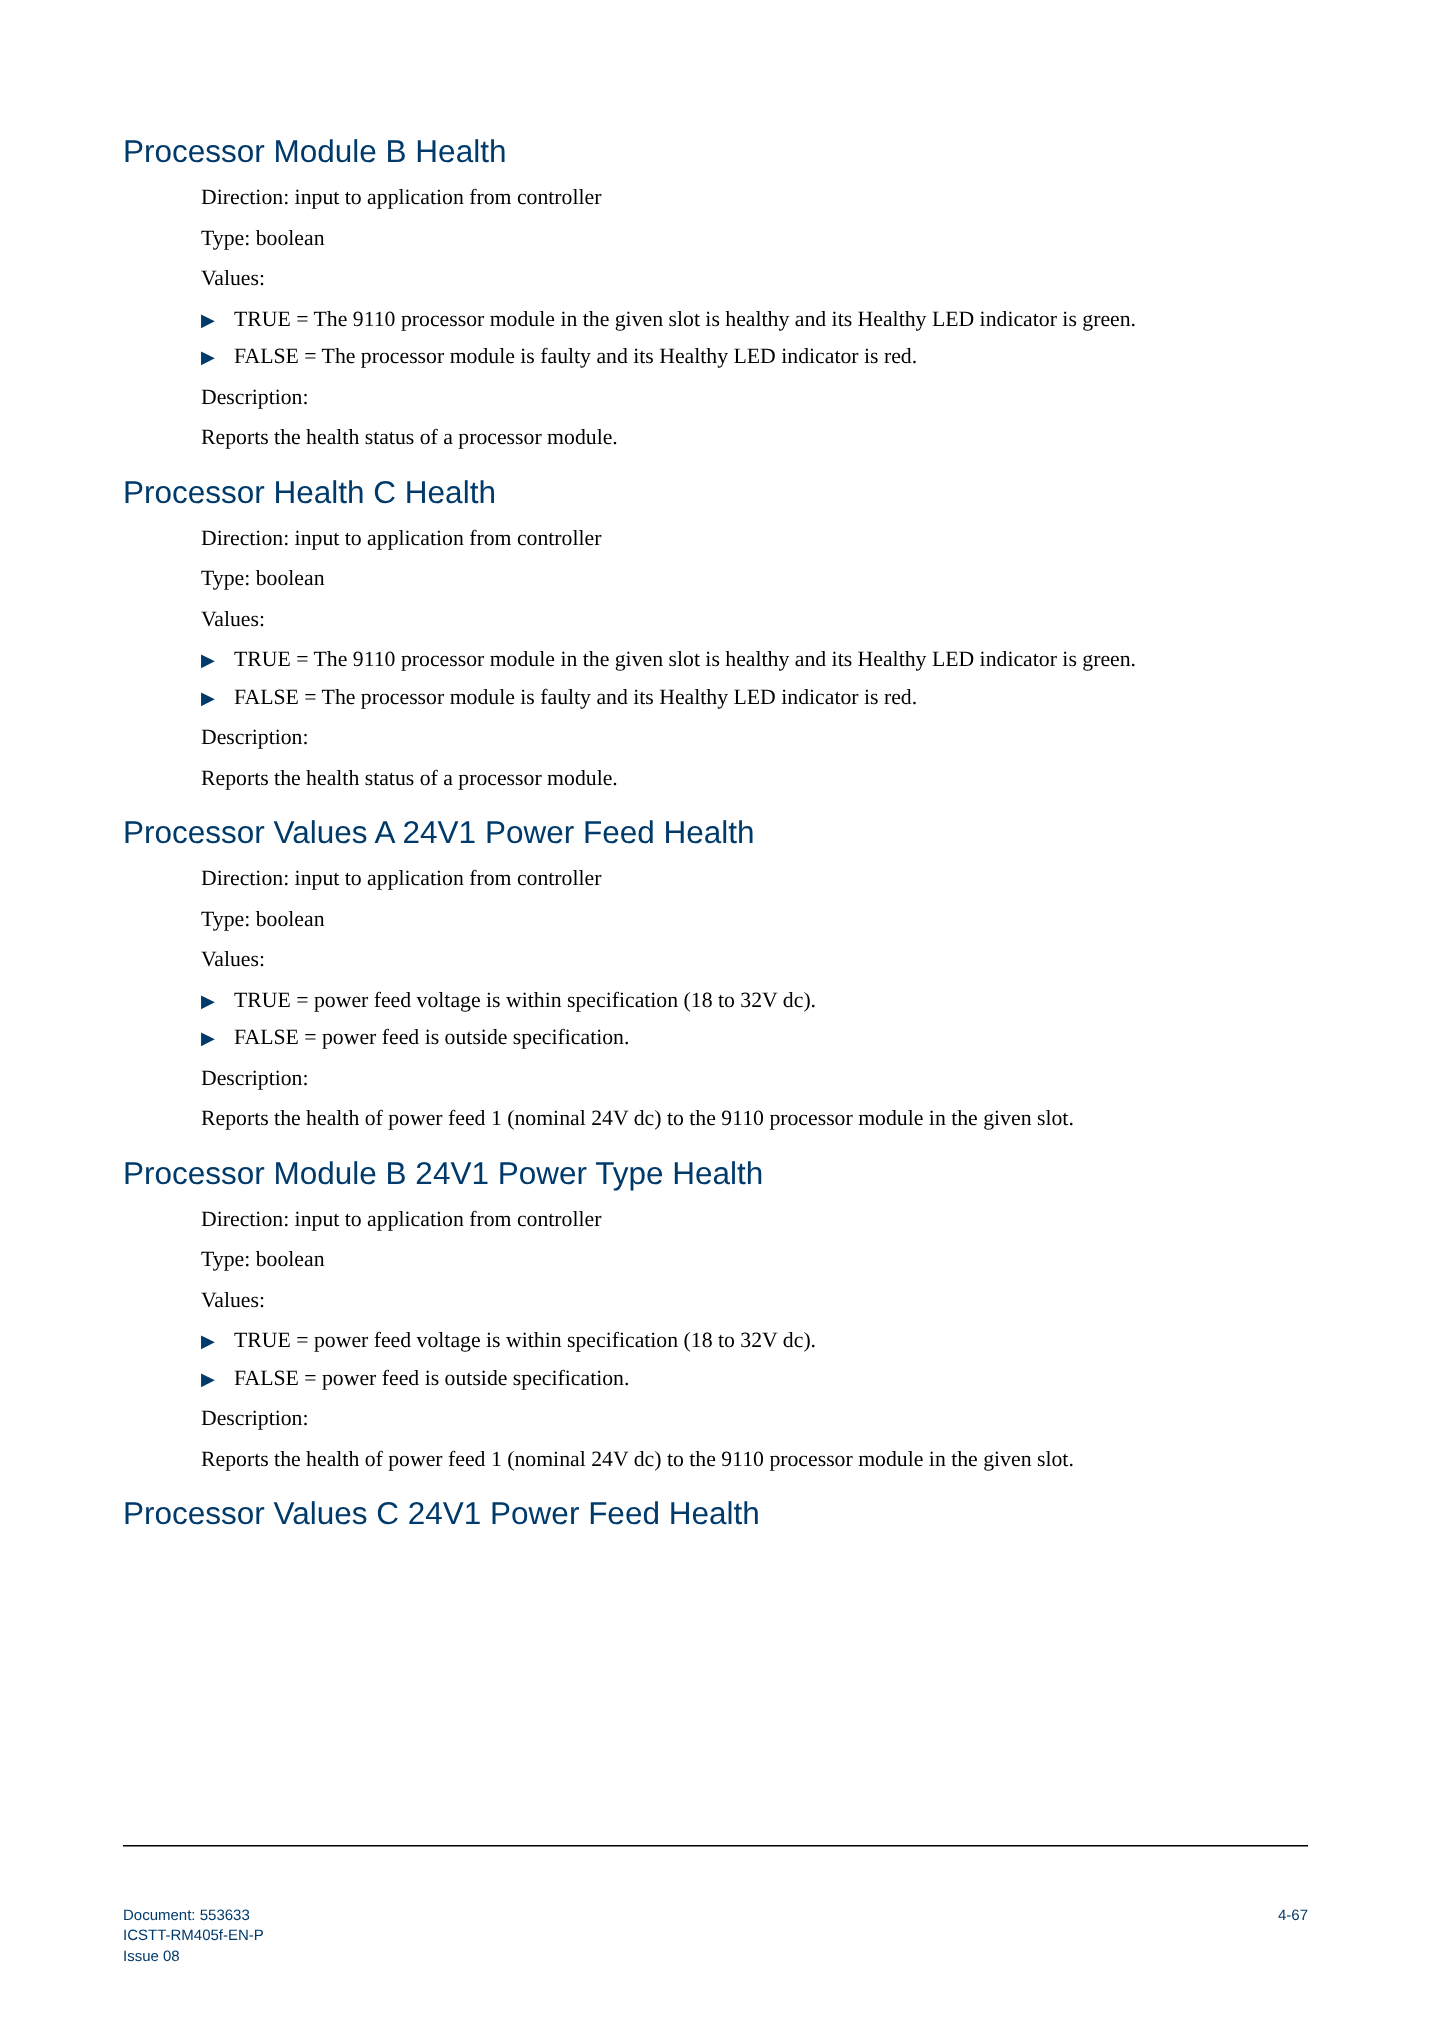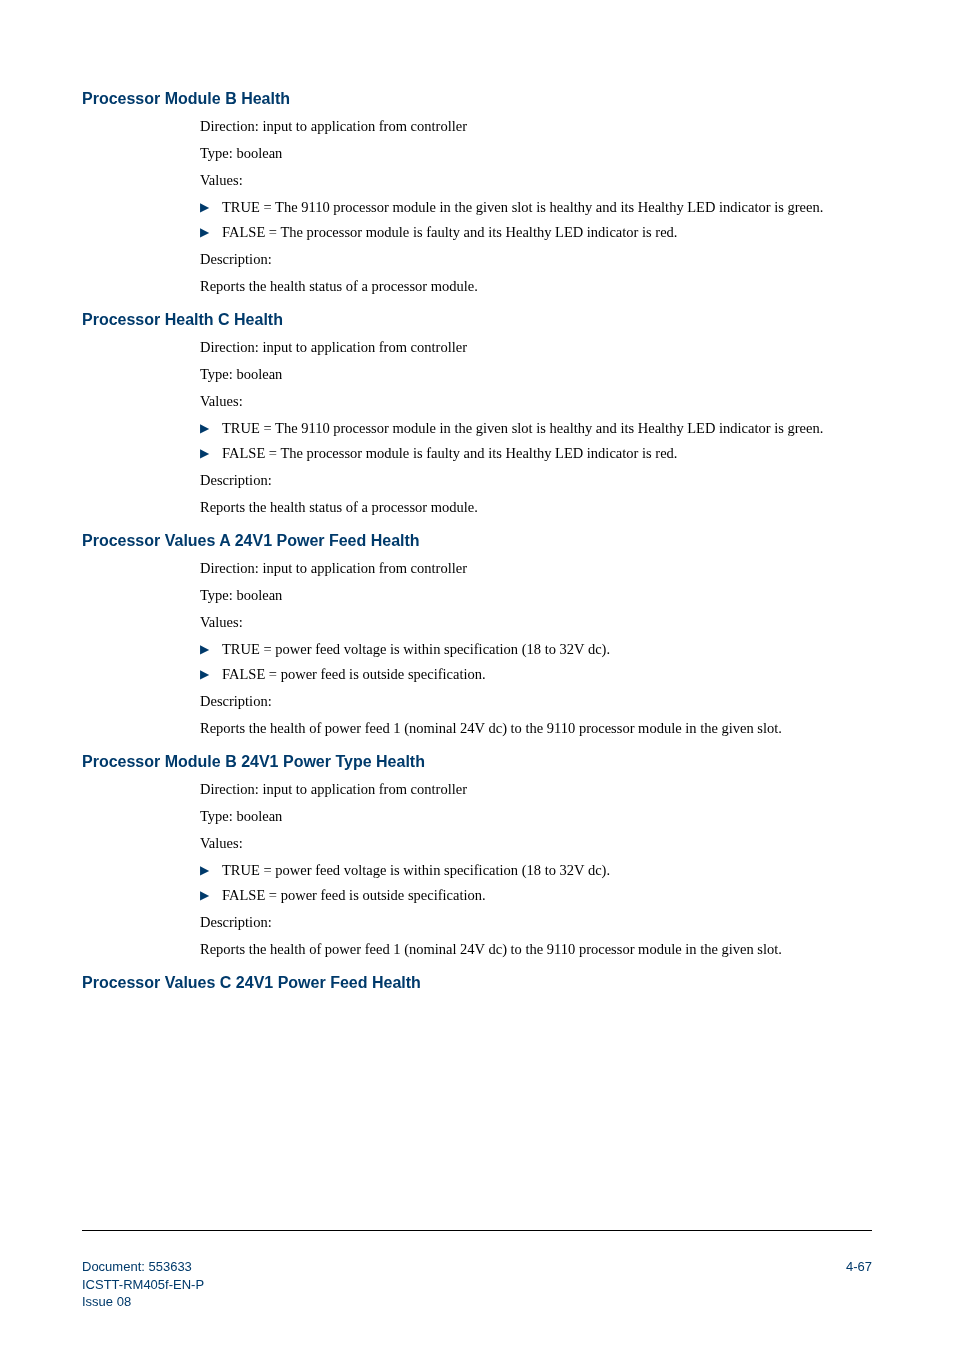--- a/index.html
+++ b/index.html
@@ -8,29 +8,29 @@
     height: 1349px;
     background: #fff;
     font-family: Georgia, 'Times New Roman', serif;
     color: #000;
     position: relative;
     padding: 90px 82px 0 82px;
   }
   .section-heading {
     color: #003a6b;
     font-family: Arial, Helvetica, sans-serif;
-    font-weight: bold;
-    font-size: 16px;
+    font-weight: normal;
+    font-size: 21px;
     margin: 14px 0 8px 0;
   }
   .section-heading.first {
     margin-top: 0;
   }
   .body {
-    margin-left: 118px;
+    margin-left: 52px;
     font-size: 14.5px;
     line-height: 1.45;
   }
   .body p {
     margin: 6px 0;
   }
   .label {
     margin-top: 6px;
   }
   ul.bullets {
@@ -58,21 +58,21 @@
   }
   .footer {
     position: absolute;
     left: 82px;
     right: 82px;
     bottom: 38px;
     display: flex;
     justify-content: space-between;
     align-items: flex-start;
     font-family: Arial, Helvetica, sans-serif;
-    font-size: 13px;
+    font-size: 10px;
     color: #003a6b;
   }
   .footer .left {
     line-height: 1.35;
   }
   .footer .right {
     line-height: 1.35;
   }
 </style>
 </head>

